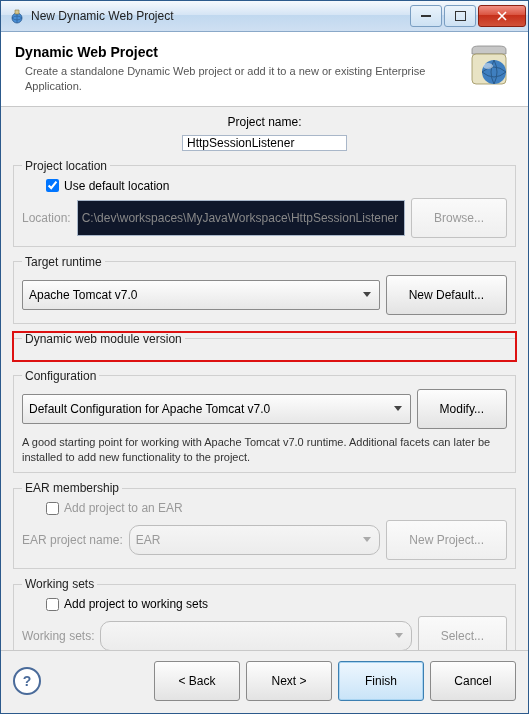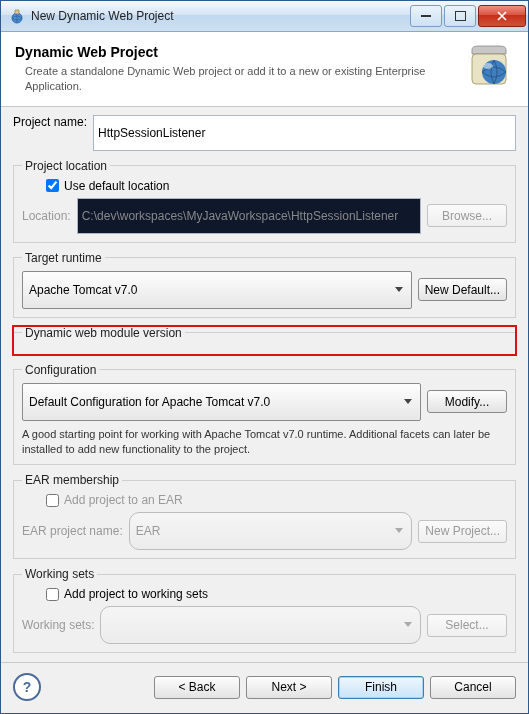--- a/index.html
+++ b/index.html
@@ -102,23 +102,24 @@
 
   
   .body {
     flex: 1;
     padding: 8px 12px 4px 12px;
     overflow: hidden;
     background: #f0f0f0;
   }
   .row {
     display: flex;
-    align-items: flex-start;
+    align-items: center;
     gap: 6px;
     margin-bottom: 8px;
+    flex-direction: column;
   }
   .field-label {
     color: #000;
     white-space: nowrap;
   }
   .text-input {
     flex: 1;
     height: 36px;
     border: 1px solid #a9b7c9;
     background: #fff;
@@ -159,21 +160,21 @@
     margin: 0;
   }
   .lbl-disabled { color: #9a9a9a; }
   .select-row {
     display: flex;
     gap: 6px;
     align-items: center;
   }
   .combo {
     flex: 1;
-    height: 38px;
+    height: 30px;
     border: 1px solid #8a8a8a;
     background: linear-gradient(to bottom, #fdfdfd, #e7e7e7);
     display: flex;
     align-items: center;
     justify-content: space-between;
     padding: 0 4px 0 6px;
     font-size: 12px;
     border-radius: 2px;
     box-sizing: border-box;
   }
@@ -183,23 +184,23 @@
     border-color: #bdbdbd;
     border-radius: 10px;
   }
   .combo .caret {
     width: 16px;
     text-align: center;
   }
   .caret svg { display:block; margin:auto; }
 
   .btn {
-    height: 23px;
+    height: 40px;
     min-width: 80px;
-    padding: 0 6px;
+    padding: 0 22px;
     border: 1px solid #8a8a8a;
     background: linear-gradient(to bottom, #fdfdfd, #e3e3e3);
     border-radius: 3px;
     font-family: inherit;
     font-size: 12px;
     display: inline-flex;
     align-items: center;
     justify-content: center;
     box-sizing: border-box;
   }

